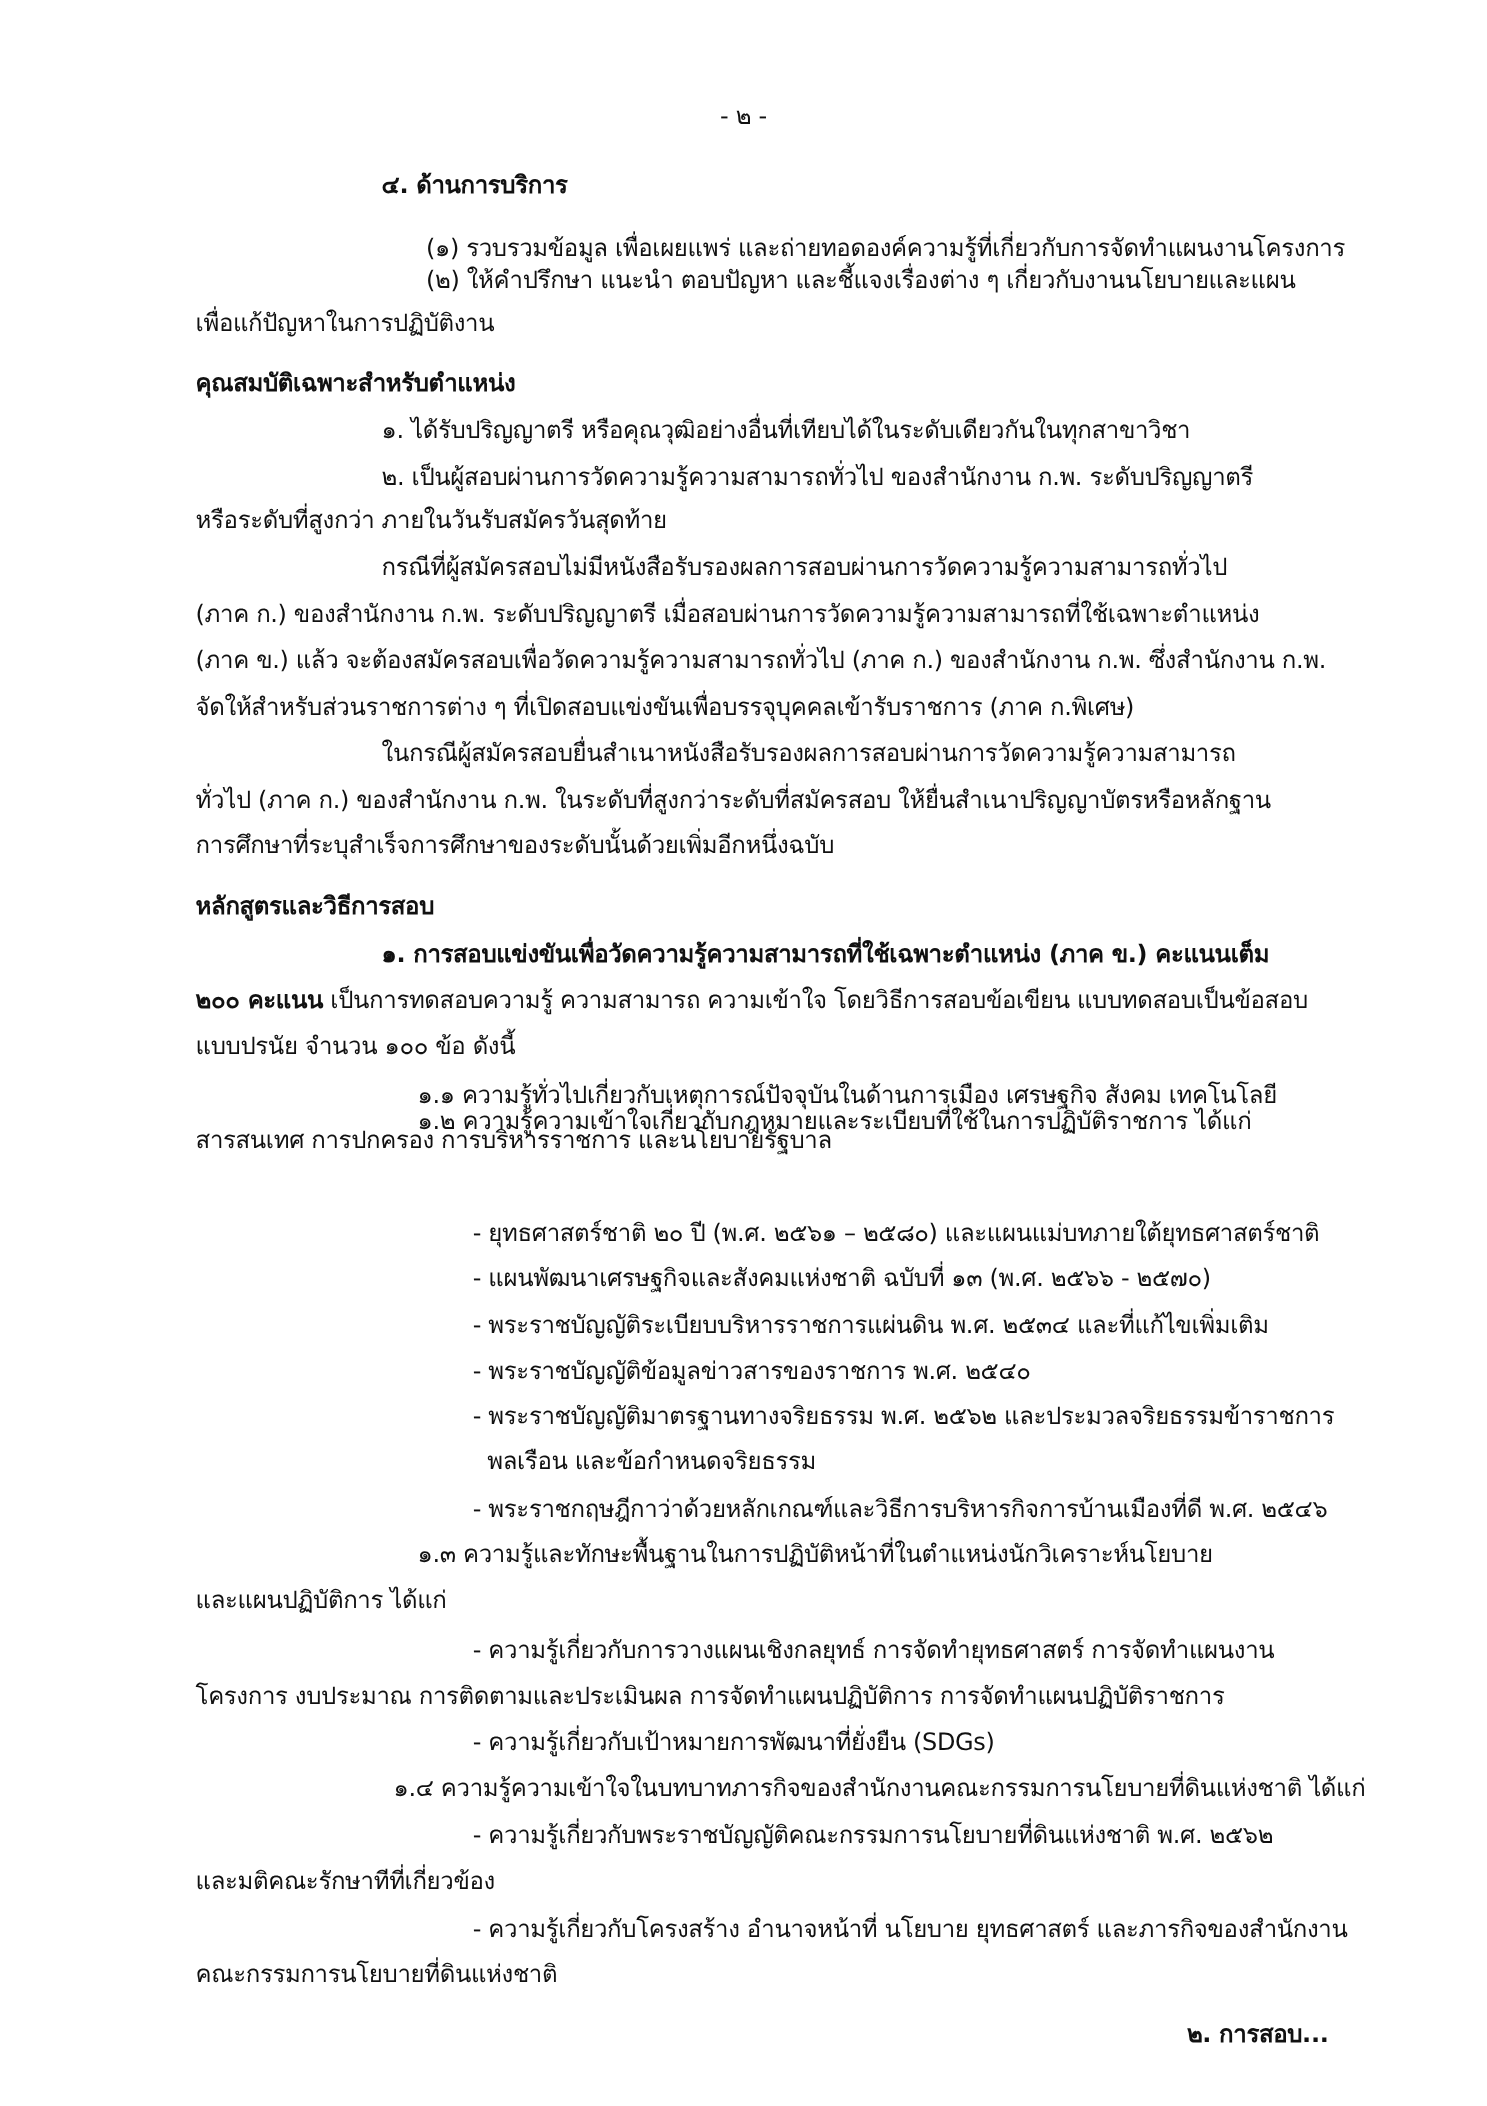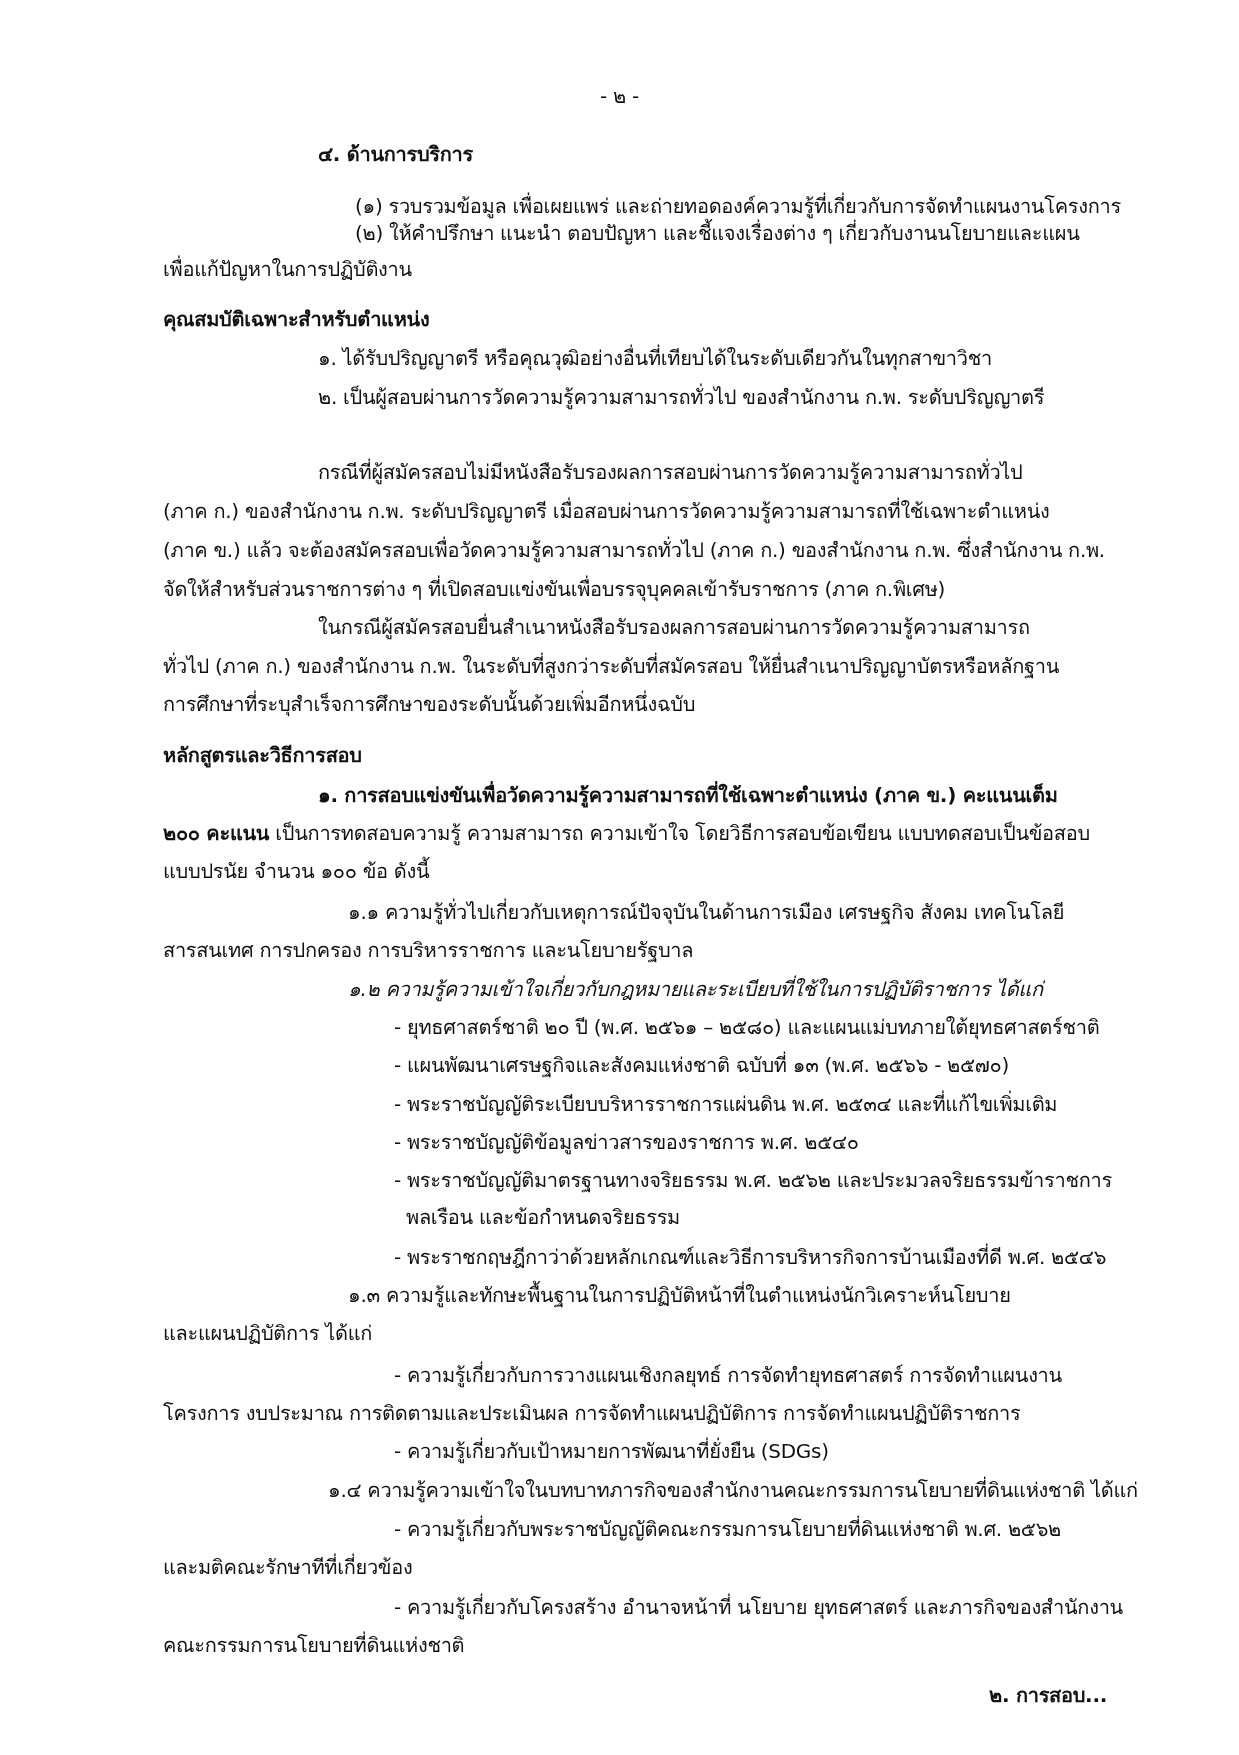--- a/index.html
+++ b/index.html
@@ -25,39 +25,40 @@
   <div class="line pnum">- ๒ -</div>
 
   <div class="line bold" style="left:318px; top:140px;">๔. ด้านการบริการ</div>
   <div class="line" style="left:355px; top:180px;margin-top:12px;">(๑) รวบรวมข้อมูล เพื่อเผยแพร่ และถ่ายทอดองค์ความรู้ที่เกี่ยวกับการจัดทำแผนงานโครงการ</div>
   <div class="line" style="left:355px; top:219px;">(๒) ให้คำปรึกษา แนะนำ ตอบปัญหา และชี้แจงเรื่องต่าง ๆ เกี่ยวกับงานนโยบายและแผน</div>
   <div class="line" style="left:163px; top:255px;">เพื่อแก้ปัญหาในการปฏิบัติงาน</div>
 
   <div class="line bold" style="left:163px; top:305px;">คุณสมบัติเฉพาะสำหรับตำแหน่ง</div>
   <div class="line" style="left:318px; top:344px;">๑. ได้รับปริญญาตรี หรือคุณวุฒิอย่างอื่นที่เทียบได้ในระดับเดียวกันในทุกสาขาวิชา</div>
   <div class="line" style="left:318px; top:383px;">๒. เป็นผู้สอบผ่านการวัดความรู้ความสามารถทั่วไป ของสำนักงาน ก.พ. ระดับปริญญาตรี</div>
+  <div class="line" style="left:163px; top:419px;">หรือระดับที่สูงกว่า ภายในวันรับสมัครวันสุดท้าย</div>
   <div class="line" style="left:318px; top:458px;">กรณีที่ผู้สมัครสอบไม่มีหนังสือรับรองผลการสอบผ่านการวัดความรู้ความสามารถทั่วไป</div>
   <div class="line" style="left:163px; top:497px;">(ภาค ก.) ของสำนักงาน ก.พ. ระดับปริญญาตรี เมื่อสอบผ่านการวัดความรู้ความสามารถที่ใช้เฉพาะตำแหน่ง</div>
   <div class="line" style="left:163px; top:536px;">(ภาค ข.) แล้ว จะต้องสมัครสอบเพื่อวัดความรู้ความสามารถทั่วไป (ภาค ก.) ของสำนักงาน ก.พ. ซึ่งสำนักงาน ก.พ.</div>
   <div class="line" style="left:163px; top:575px;">จัดให้สำหรับส่วนราชการต่าง ๆ ที่เปิดสอบแข่งขันเพื่อบรรจุบุคคลเข้ารับราชการ (ภาค ก.พิเศษ)</div>
   <div class="line" style="left:318px; top:613px;">ในกรณีผู้สมัครสอบยื่นสำเนาหนังสือรับรองผลการสอบผ่านการวัดความรู้ความสามารถ</div>
   <div class="line" style="left:163px; top:652px;">ทั่วไป (ภาค ก.) ของสำนักงาน ก.พ. ในระดับที่สูงกว่าระดับที่สมัครสอบ ให้ยื่นสำเนาปริญญาบัตรหรือหลักฐาน</div>
   <div class="line" style="left:163px; top:690px;">การศึกษาที่ระบุสำเร็จการศึกษาของระดับนั้นด้วยเพิ่มอีกหนึ่งฉบับ</div>
 
   <div class="line bold" style="left:163px; top:741px;">หลักสูตรและวิธีการสอบ</div>
   <div class="line bold" style="left:318px; top:781px;">๑. การสอบแข่งขันเพื่อวัดความรู้ความสามารถที่ใช้เฉพาะตำแหน่ง (ภาค ข.) คะแนนเต็ม</div>
   <div class="line" style="left:163px; top:819px;">
     <span class="bold">๒๐๐ คะแนน</span><span> เป็นการทดสอบความรู้ ความสามารถ ความเข้าใจ โดยวิธีการสอบข้อเขียน แบบทดสอบเป็นข้อสอบ</span>
   </div>
   <div class="line" style="left:163px; top:857px;">แบบปรนัย จำนวน ๑๐๐ ข้อ ดังนี้</div>
 
   <div class="line" style="left:348px; top:898px;">๑.๑ ความรู้ทั่วไปเกี่ยวกับเหตุการณ์ปัจจุบันในด้านการเมือง เศรษฐกิจ สังคม เทคโนโลยี</div>
   <div class="line" style="left:163px; top:936px;">สารสนเทศ การปกครอง การบริหารราชการ และนโยบายรัฐบาล</div>
 
-  <div class="line" style="left:348px; top:975px;font-style:italic;">๑.๒ ความรู้ความเข้าใจเกี่ยวกับกฎหมายและระเบียบที่ใช้ในการปฏิบัติราชการ ได้แก่</div>
+  <div class="line" style="left:348px; top:920px;">๑.๒ ความรู้ความเข้าใจเกี่ยวกับกฎหมายและระเบียบที่ใช้ในการปฏิบัติราชการ ได้แก่</div>
   <div class="line" style="left:394px; top:1013px;text-align:center;">- ยุทธศาสตร์ชาติ  ๒๐ ปี (พ.ศ. ๒๕๖๑ – ๒๕๘๐) และแผนแม่บทภายใต้ยุทธศาสตร์ชาติ</div>
   <div class="line" style="left:394px; top:1051px;">- แผนพัฒนาเศรษฐกิจและสังคมแห่งชาติ ฉบับที่ ๑๓ (พ.ศ. ๒๕๖๖ - ๒๕๗๐)</div>
   <div class="line" style="left:394px; top:1090px;">- พระราชบัญญัติระเบียบบริหารราชการแผ่นดิน พ.ศ. ๒๕๓๔ และที่แก้ไขเพิ่มเติม</div>
   <div class="line" style="left:394px; top:1128px;">- พระราชบัญญัติข้อมูลข่าวสารของราชการ พ.ศ. ๒๕๔๐</div>
   <div class="line" style="left:394px; top:1166px;">- พระราชบัญญัติมาตรฐานทางจริยธรรม พ.ศ. ๒๕๖๒ และประมวลจริยธรรมข้าราชการ</div>
   <div class="line" style="left:406px; top:1203px;">พลเรือน และข้อกำหนดจริยธรรม</div>
   <div class="line" style="left:394px; top:1243px;">- พระราชกฤษฎีกาว่าด้วยหลักเกณฑ์และวิธีการบริหารกิจการบ้านเมืองที่ดี พ.ศ. ๒๕๔๖</div>
 
   <div class="line" style="left:348px; top:1281px;">๑.๓ ความรู้และทักษะพื้นฐานในการปฏิบัติหน้าที่ในตำแหน่งนักวิเคราะห์นโยบาย</div>
   <div class="line" style="left:163px; top:1319px;">และแผนปฏิบัติการ ได้แก่</div>

